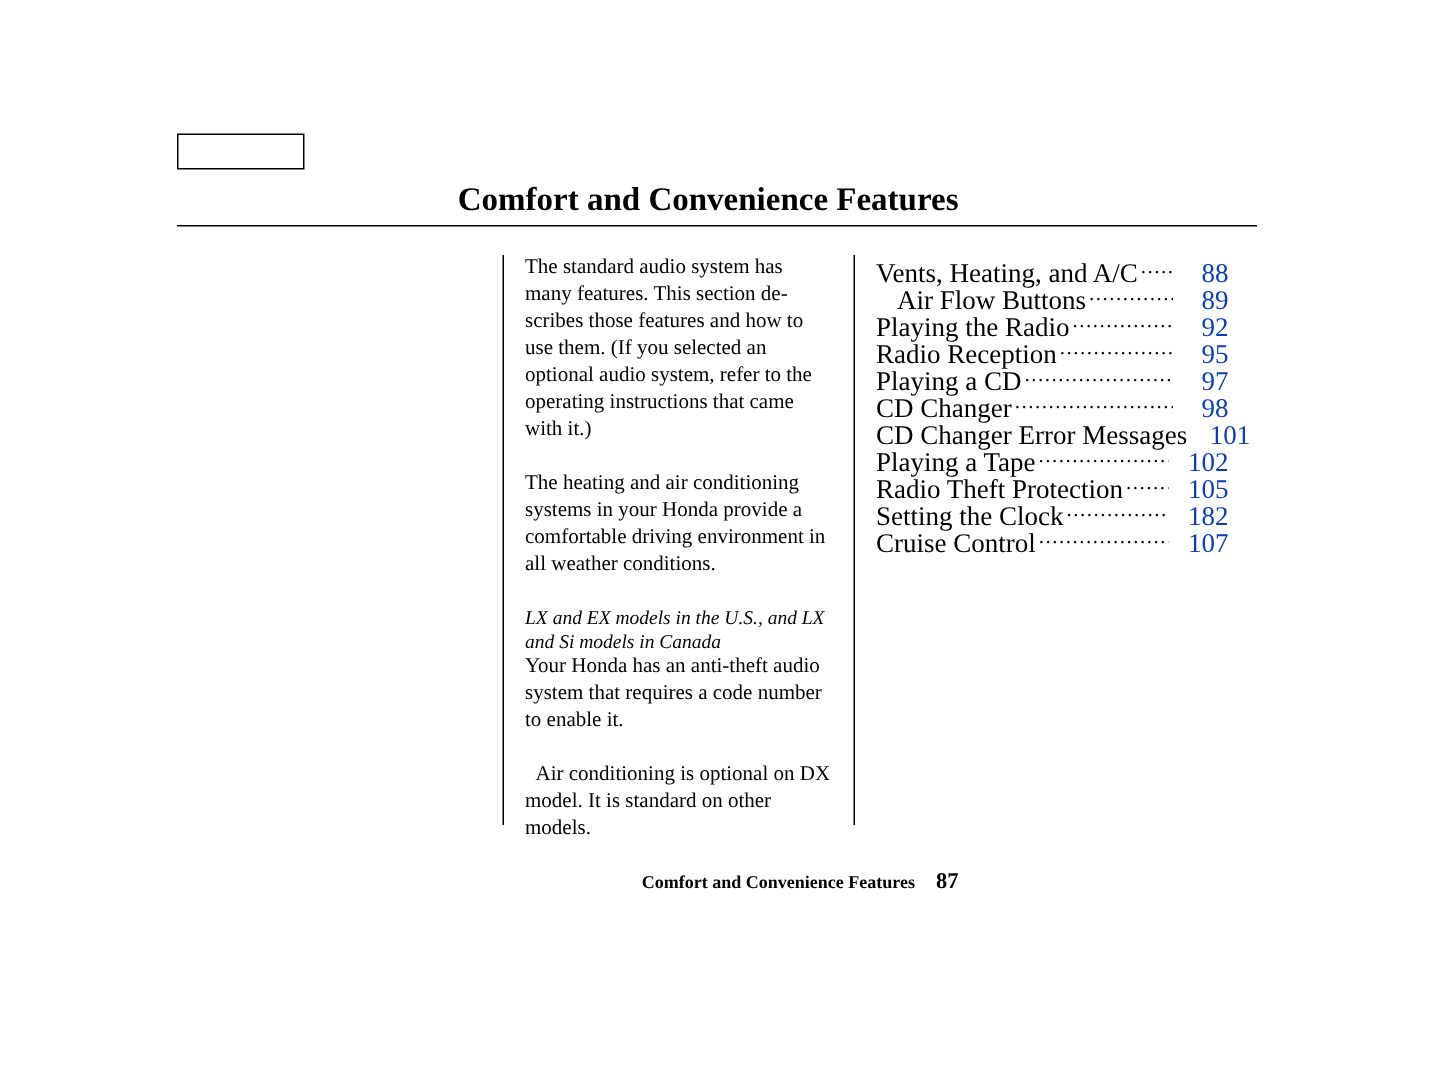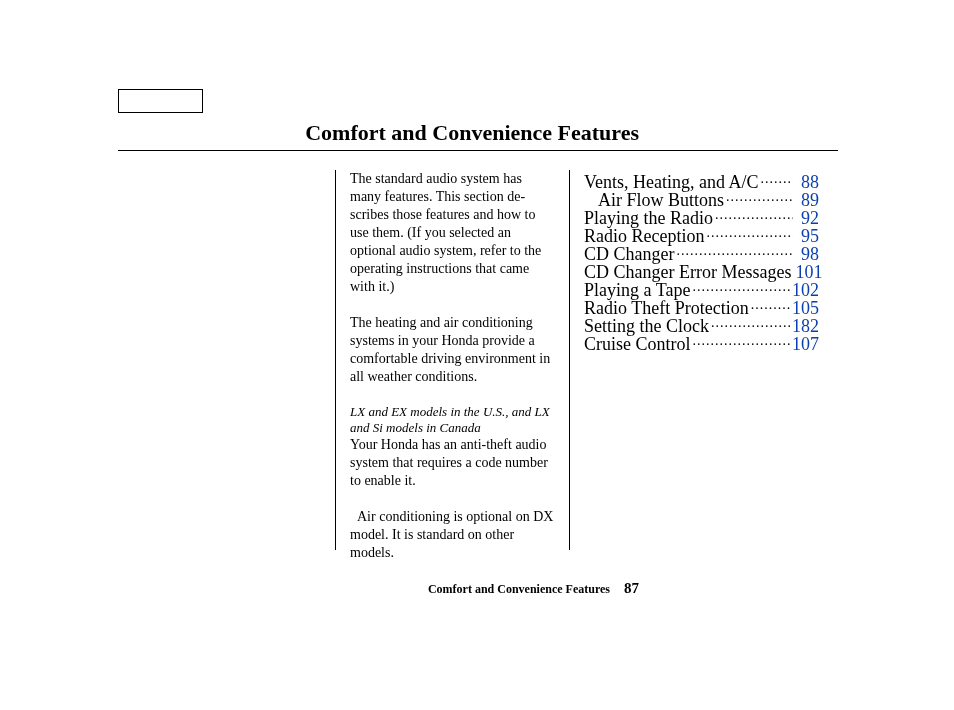--- a/index.html
+++ b/index.html
@@ -105,20 +105,21 @@
     bottom: 0;
     letter-spacing: 1px;
     color: #000;
     font-size: 14px;
   }
   .toc-page {
     flex: 0 0 auto;
     color: #0b3faf;
     text-align: right;
     min-width: 24px;
+    margin-left: 11px;
   }
   .footer {
     position: absolute;
     right: 115px;
     bottom: 113px;
     font-size: 12px;
     font-weight: bold;
     display: flex;
     align-items: baseline;
     gap: 14px;
@@ -169,20 +170,25 @@
           <span class="toc-label">Playing the Radio</span>
           <span class="toc-dots"></span>
           <span class="toc-page">92</span>
         </div>
         <div class="toc-row">
           <span class="toc-label">Radio Reception</span>
           <span class="toc-dots"></span>
           <span class="toc-page">95</span>
         </div>
         <div class="toc-row">
+          <span class="toc-label">Playing a CD</span>
+          <span class="toc-dots"></span>
+          <span class="toc-page">97</span>
+        </div>
+        <div class="toc-row">
           <span class="toc-label">CD Changer</span>
           <span class="toc-dots"></span>
           <span class="toc-page">98</span>
         </div>
         <div class="toc-row">
           <span class="toc-label">CD Changer Error Messages</span>
           <span class="toc-dots"></span>
           <span class="toc-page">101</span>
         </div>
         <div class="toc-row">

